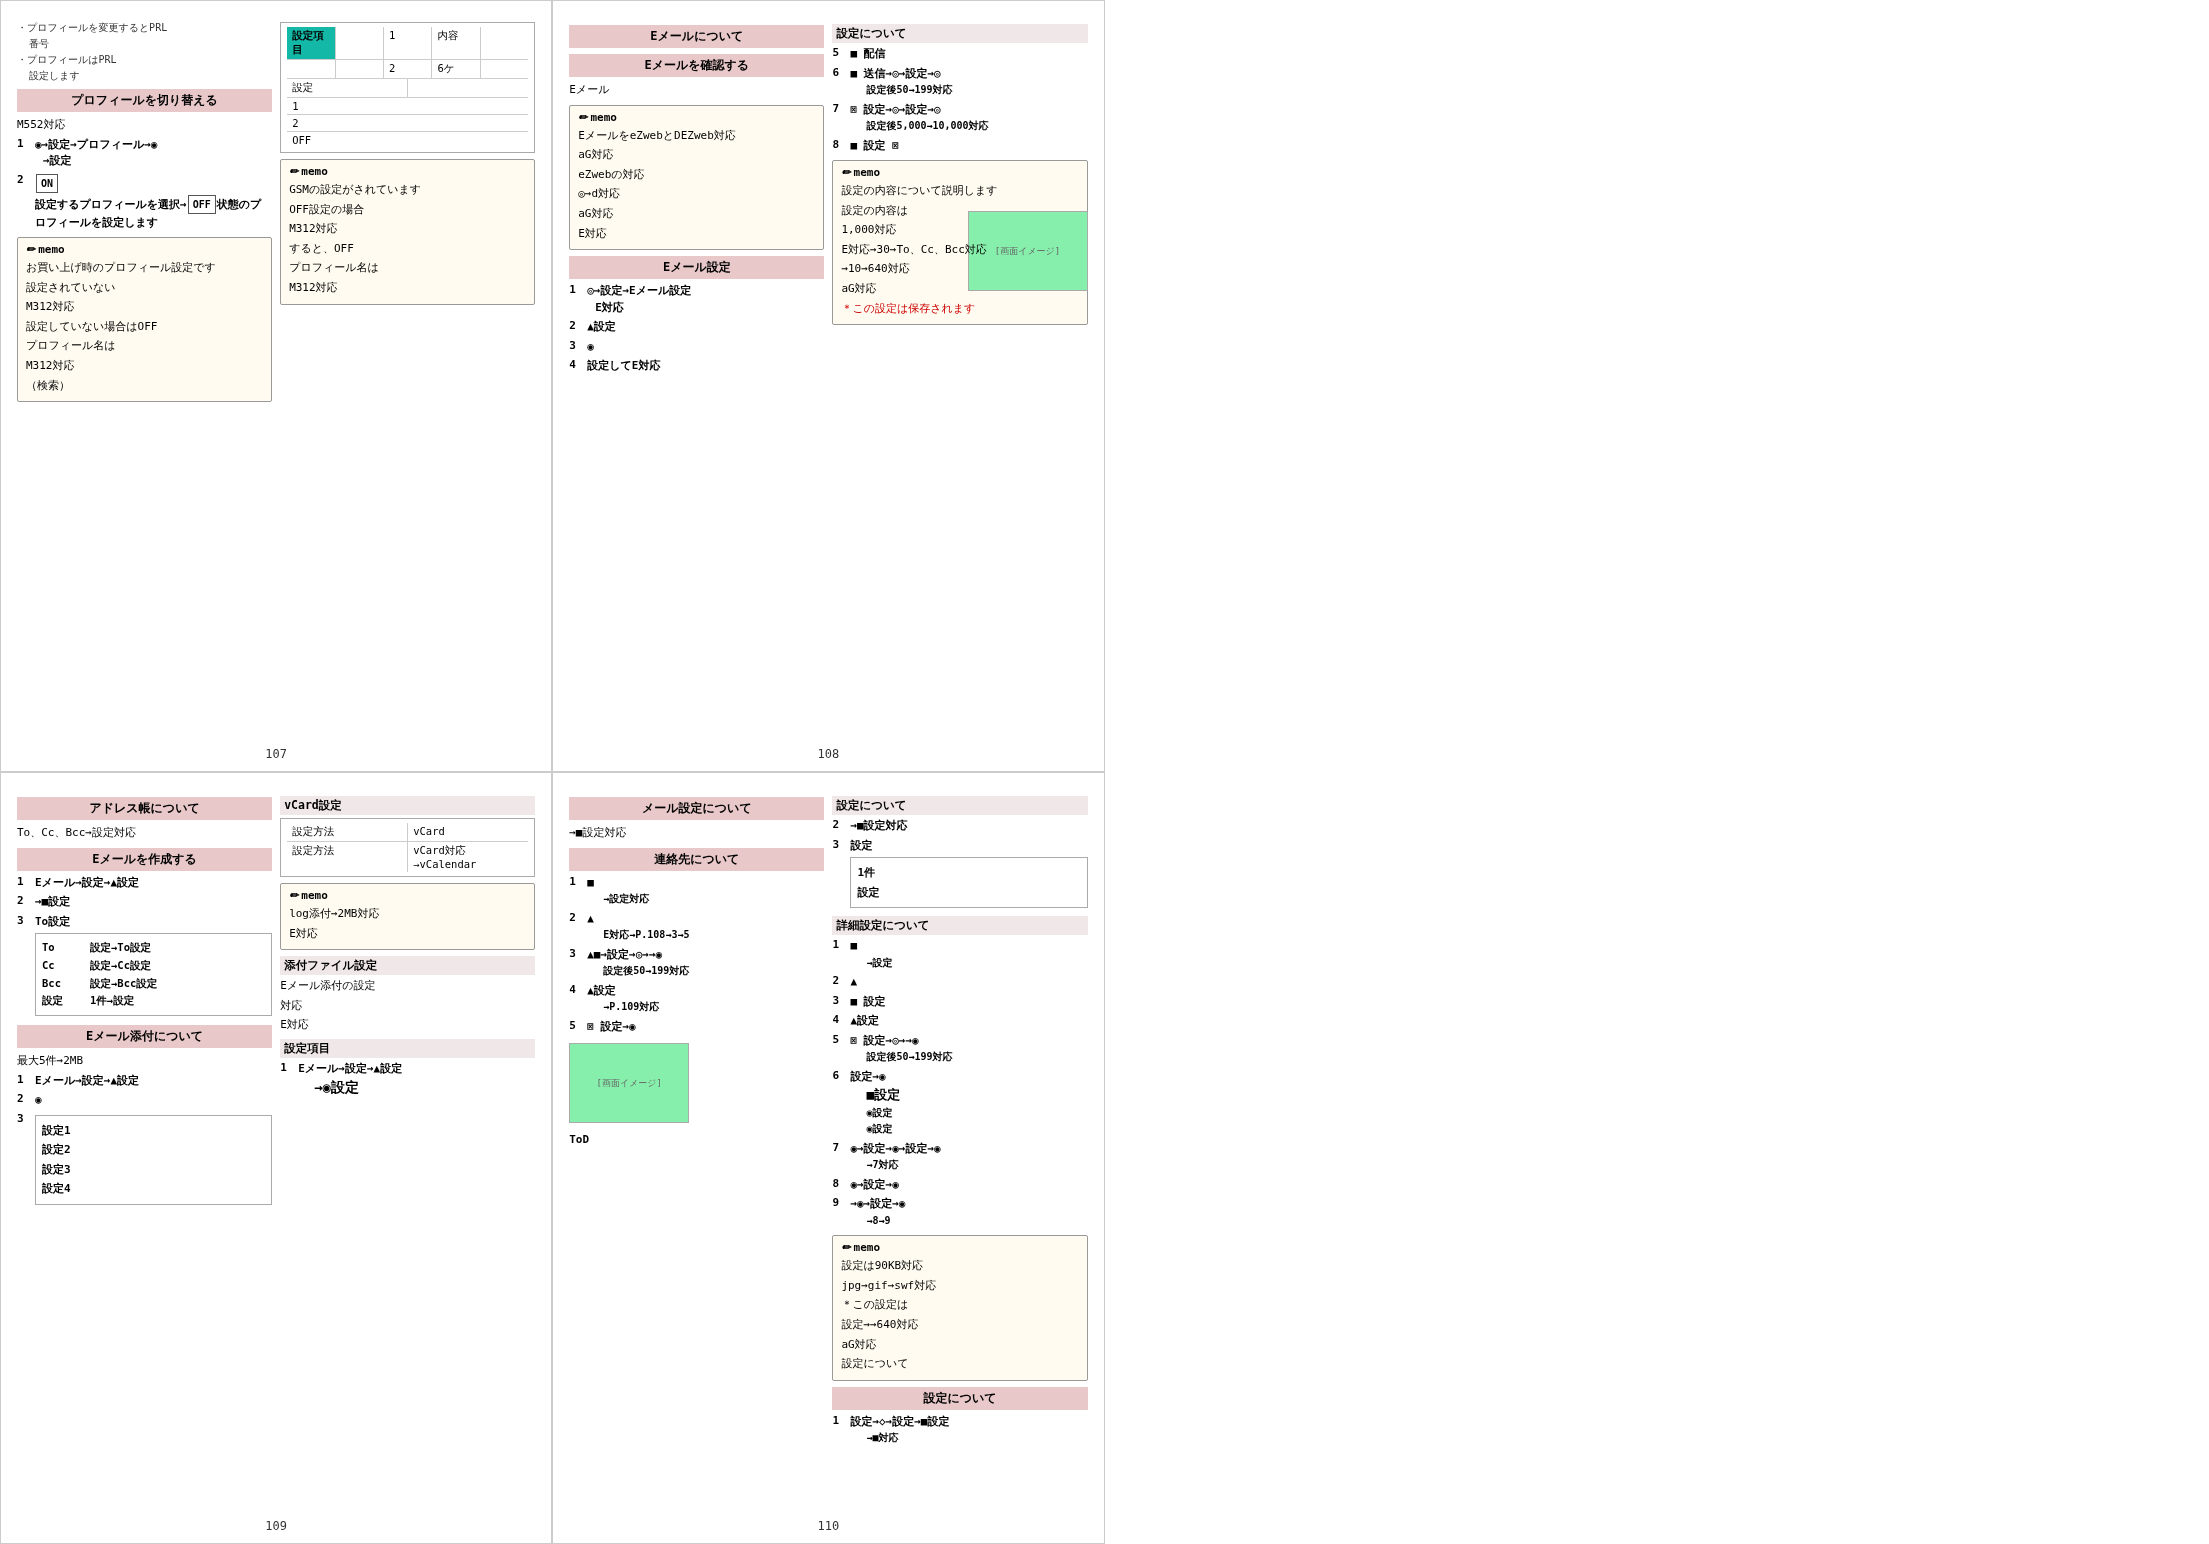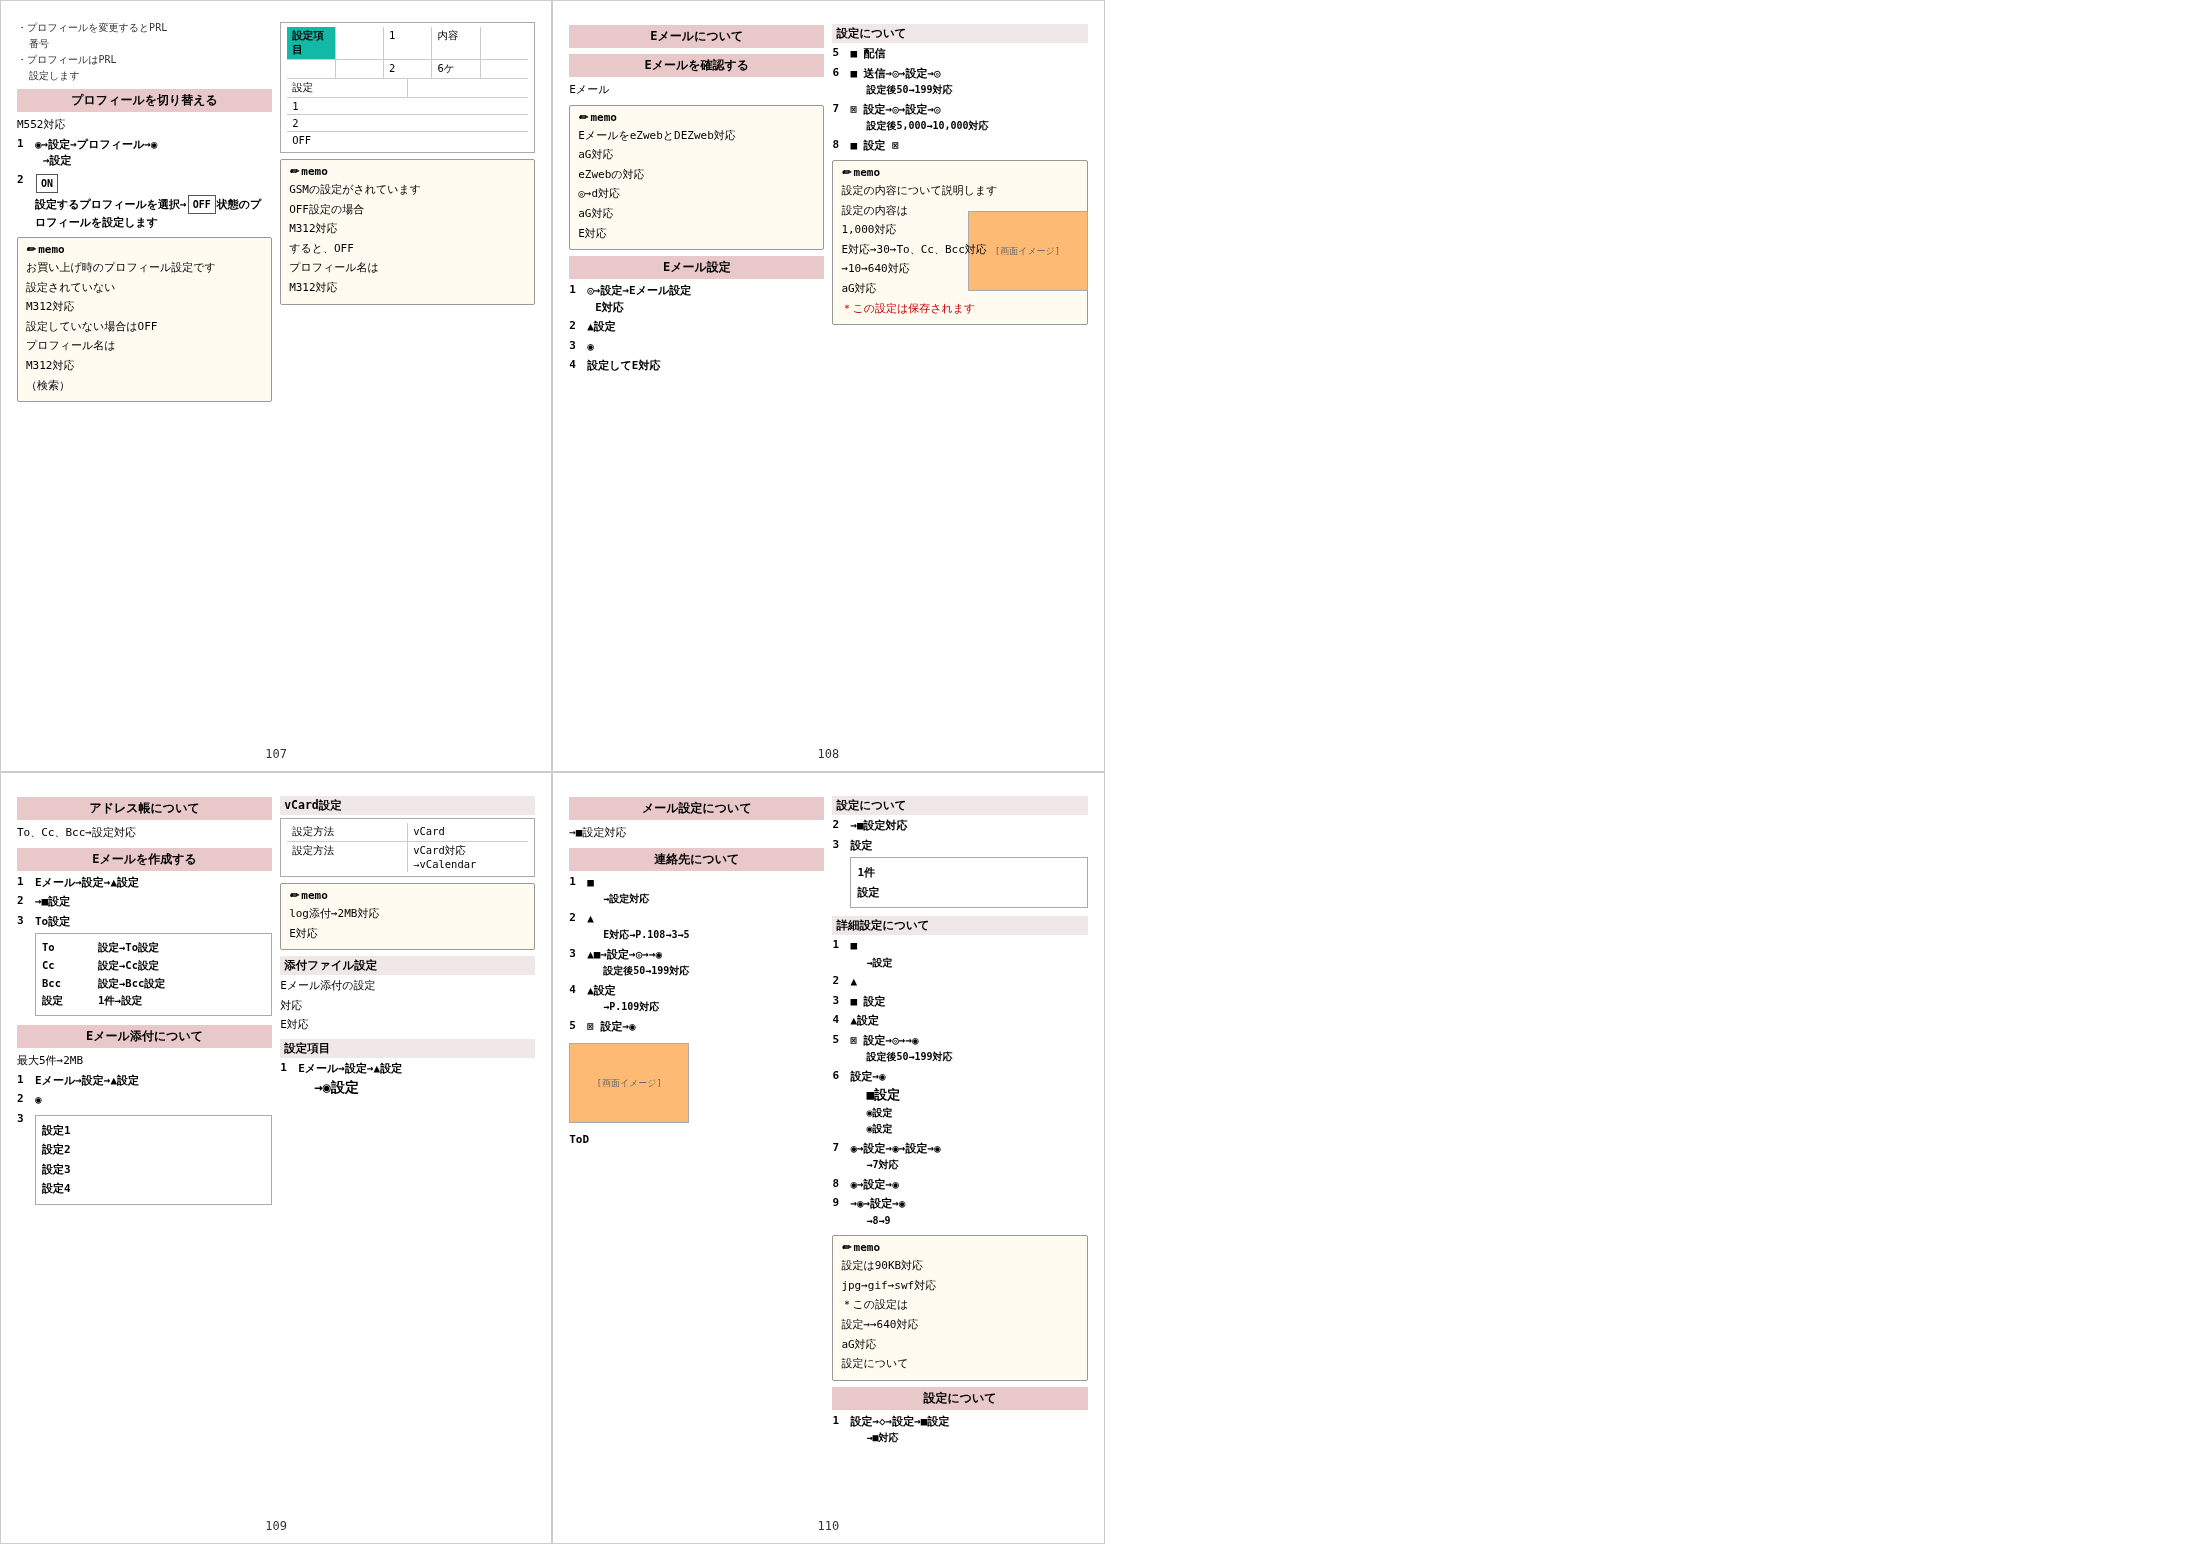--- a/index.html
+++ b/index.html
@@ -106,21 +106,21 @@
     .table-header {
       background: #14b8a6;
       font-weight: bold;
     }
 
     .indent { padding-left: 16px; }
 
     .right-img-placeholder {
       width: 120px;
       height: 80px;
-      background: #fdba74;
+      background: #86efac;
       border: 1px solid #aaa;
       display: flex;
       align-items: center;
       justify-content: center;
       font-size: 9px;
       color: #666;
     }
 
     .on-off-box {
       display: inline-block;
@@ -176,21 +176,21 @@
 
     .page-inner {
       display: grid;
       grid-template-columns: 1fr 1fr;
       gap: 8px;
       height: 100%;
     }
 
     .to-from-row {
       display: flex;
-      gap: 16px;
+      gap: 8px;
       margin: 2px 0;
       font-size: 10.5px;
     }
     .to-label { min-width: 40px; }
 
   </style>
 </head>
 <body>
 
 <div class="page-container">

